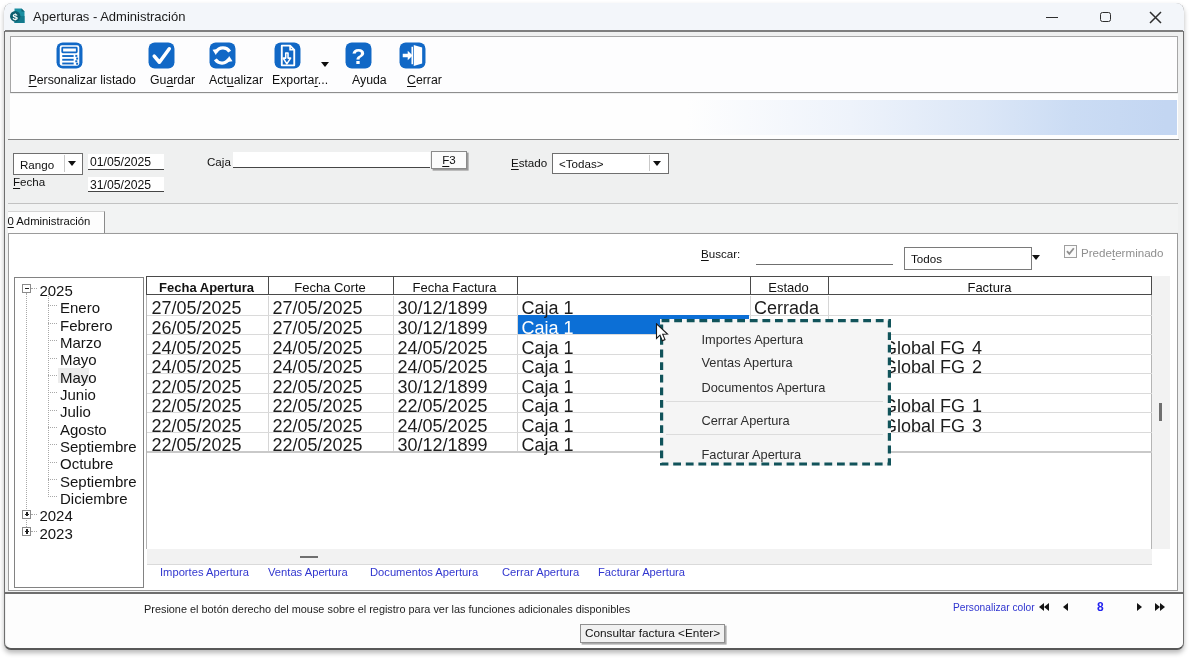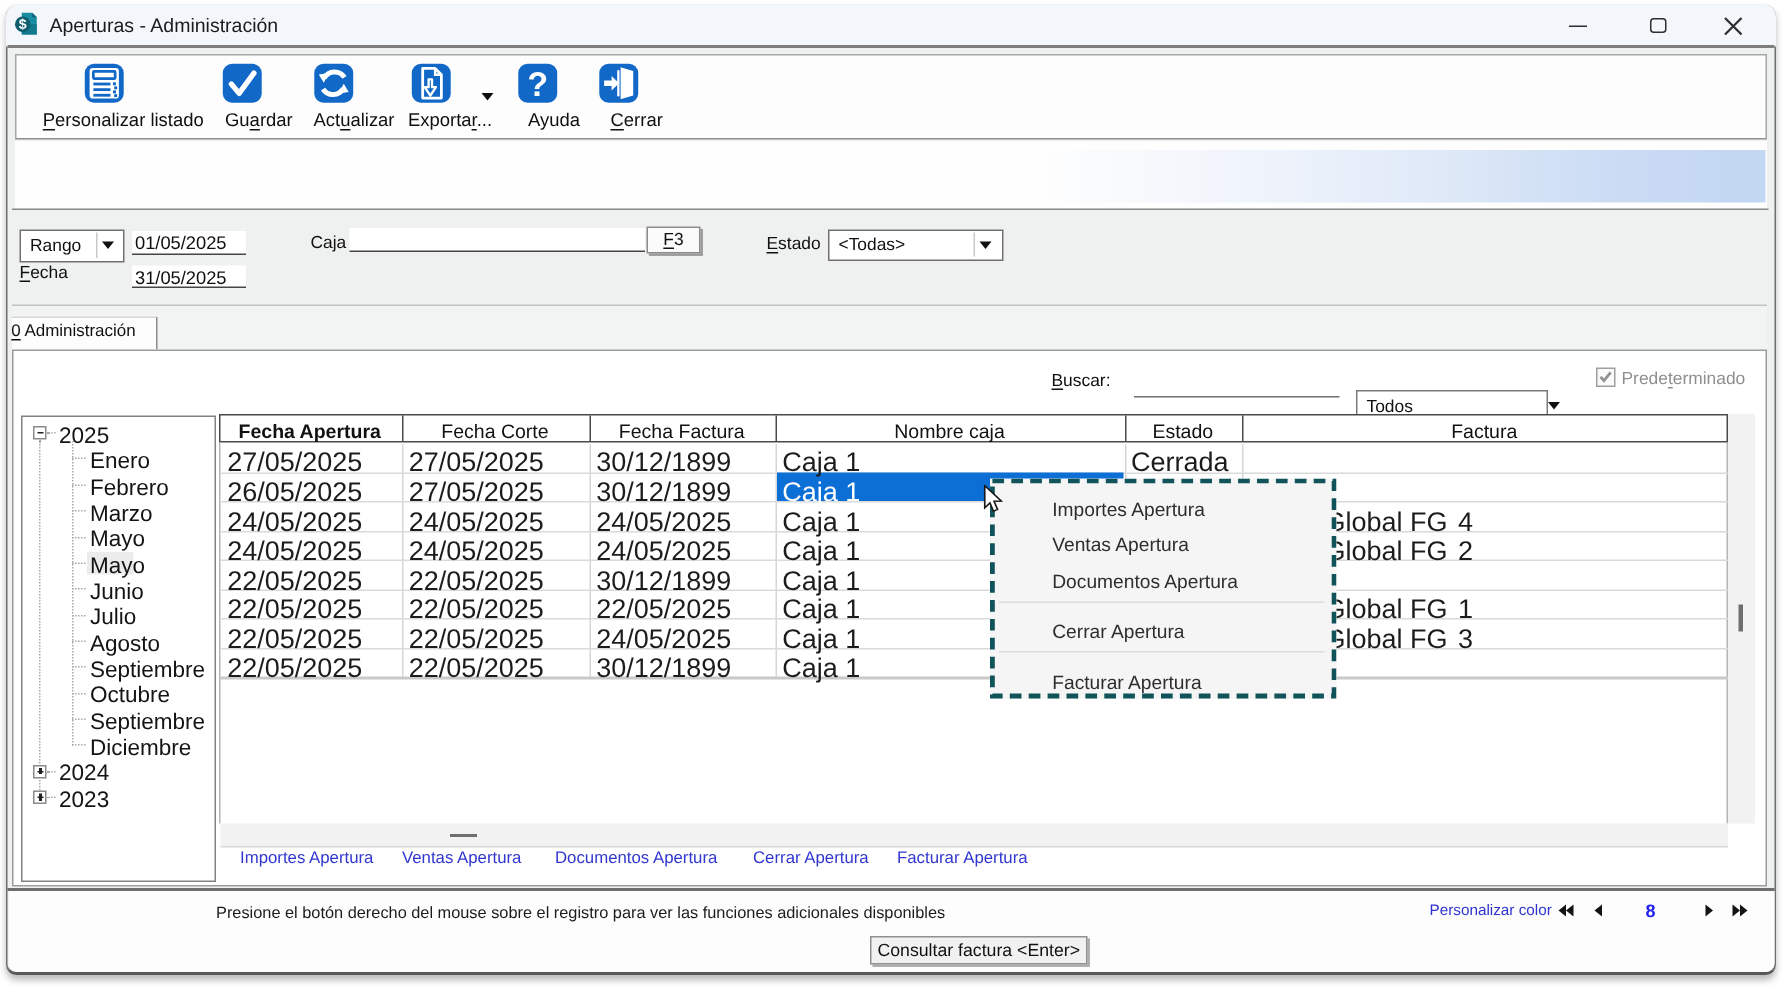--- a/index.html
+++ b/index.html
@@ -168,41 +168,40 @@
   </div>
 
   <div class="abs" id="tabline"></div>
   <div class="abs" style="left:8px;top:203.8px;width:1170px;height:28.7px;background:#f2f3f3"></div>
   <div class="abs" id="tab"></div>
   <div class="lbl" style="left:7.5px;top:215.2px;font-size:11.3px"><u>0</u> Administración</div>
   <div class="abs" id="mainpanel"></div>
 
   <div class="lbl" style="left:701px;top:246.5px"><u>B</u>uscar:</div>
   <div class="abs" style="left:756px;top:263.6px;width:137px;height:1.3px;background:#6f6f6f"></div>
-  <div class="combo" style="left:904px;top:260px;width:128px;height:22.6px;border-color:#7a7a7a">
+  <div class="combo" style="left:904px;top:247px;width:128px;height:22.6px;border-color:#7a7a7a">
     <div class="ctext">Todos</div>
     <div class="carrow" style="left:127px;top:7.4px"></div>
   </div>
   <div class="abs" style="left:1064px;top:245px;width:13px;height:13px;background:#fbfbfb;border:1.2px solid #9f9f9f">
     <svg width="11" height="11" viewBox="0 0 11 11" style="position:absolute;left:0;top:0">
       <path d="M2 5.2 L4.3 7.8 L8.8 2.2" fill="none" stroke="#8f8f8f" stroke-width="1.8"></path>
     </svg>
   </div>
   <div class="lbl" style="left:1081px;top:246px;color:#8f8f8f">Prede<u>t</u>erminado</div>
 
   <div class="abs" style="left:146.3px;top:276px;width:1005.5px;height:19.2px;background:#ffffff;border:1.2px solid #4a4a4a"></div>
   <div class="abs" style="left:267.5px;top:277px;width:1.2px;height:17.4px;background:#4a4a4a"></div>
   <div class="abs" style="left:392.5px;top:277px;width:1.2px;height:17.4px;background:#4a4a4a"></div>
   <div class="abs" style="left:516.5px;top:277px;width:1.2px;height:17.4px;background:#4a4a4a"></div>
   <div class="abs" style="left:749.5px;top:277px;width:1.2px;height:17.4px;background:#4a4a4a"></div>
   <div class="abs" style="left:827.5px;top:277px;width:1.2px;height:17.4px;background:#4a4a4a"></div>
   <div class="hdrtxt" style="left:146px;width:121px;font-weight:bold">Fecha Apertura</div>
   <div class="hdrtxt" style="left:268px;width:124px">Fecha Corte</div>
   <div class="hdrtxt" style="left:393px;width:123px">Fecha Factura</div>
-  <div class="hdrtxt" style="left:517px;width:232px">Nombre caja</div>
   <div class="hdrtxt" style="left:750px;width:77px">Estado</div>
   <div class="hdrtxt" style="left:828px;width:323px">Factura</div>
 
   <div class="abs" style="left:146.3px;top:295.2px;width:1px;height:254px;background:#b5b5b5"></div>
   <div class="abs" style="left:1151.2px;top:295.2px;width:1px;height:254px;background:#b5b5b5"></div>
 
   <div class="colline" style="left:267.5px"></div>
   <div class="colline" style="left:392.5px"></div>
   <div class="colline" style="left:516.5px"></div>
   <div class="colline" style="left:749.5px"></div>

